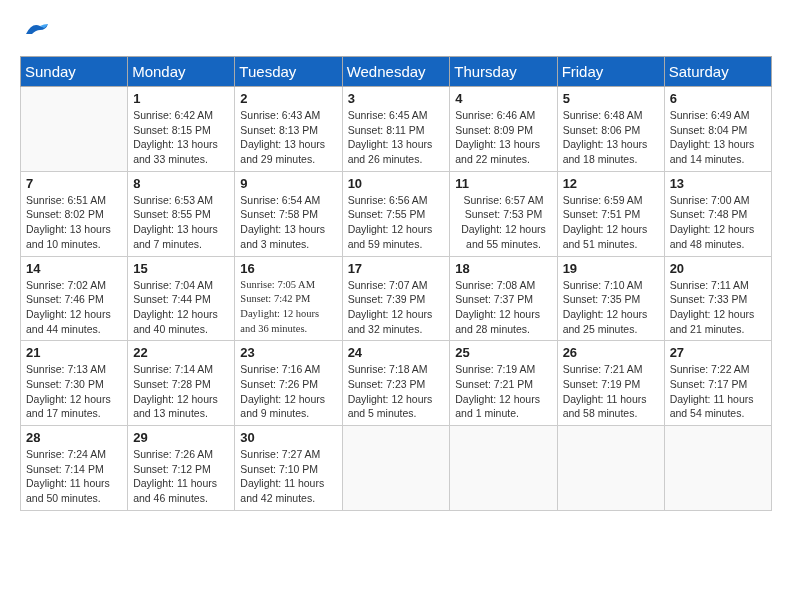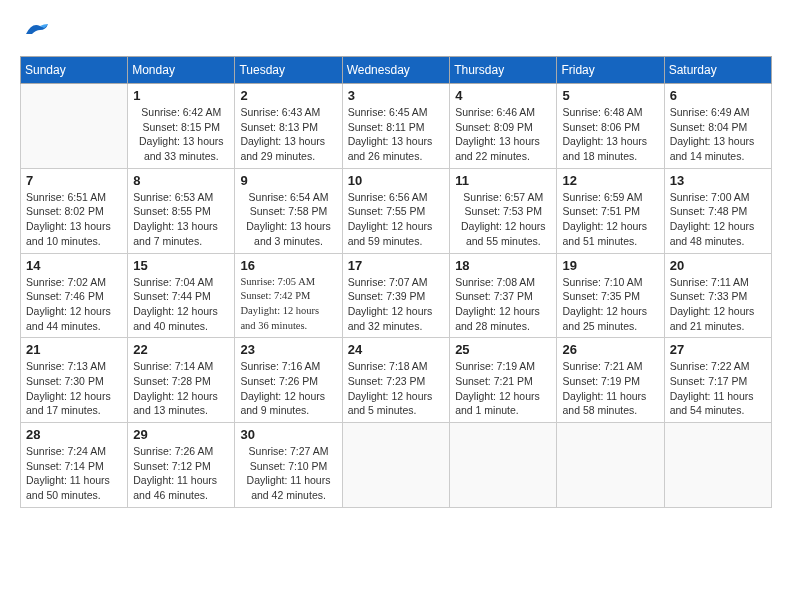--- a/index.html
+++ b/index.html
@@ -31,21 +31,21 @@
     .calendar {
       width: 100%;
       border-collapse: collapse;
       font-size: 11px;
     }
     .calendar th {
       background-color: #1565c0;
       color: #fff;
       padding: 6px 4px;
       text-align: left;
-      font-size: 12px;
+      font-size: 15px;
       font-weight: normal;
       border: 1px solid #aaa;
     }
     .calendar td {
       border: 1px solid #ccc;
       vertical-align: top;
       padding: 4px 5px;
       width: 108px;
       min-height: 80px;
       background: #fff;
@@ -116,21 +116,21 @@
         <th>Thursday</th>
         <th>Friday</th>
         <th>Saturday</th>
       </tr>
   </thead>
   <tbody id="calendar-body">
   <tr>
         <td class="empty"></td>
         <td>
           <div class="day-num">1</div>
-          <div class="day-info" style="white-space: pre-line; text-align: center;">Sunrise: 6:42 AM
+          <div class="day-info" style="white-space: pre-line;">Sunrise: 6:42 AM
 Sunset: 8:15 PM
 Daylight: 13 hours
 and 33 minutes.</div>
         </td>
         <td>
           <div class="day-num">2</div>
           <div class="day-info" style="white-space: pre-line;">Sunrise: 6:43 AM
 Sunset: 8:13 PM
 Daylight: 13 hours
 and 29 minutes.</div>
@@ -174,21 +174,21 @@
         </td>
         <td>
           <div class="day-num">8</div>
           <div class="day-info" style="white-space: pre-line;">Sunrise: 6:53 AM
 Sunset: 8:55 PM
 Daylight: 13 hours
 and 7 minutes.</div>
         </td>
         <td>
           <div class="day-num">9</div>
-          <div class="day-info" style="white-space: pre-line; text-align: center;">Sunrise: 6:54 AM
+          <div class="day-info" style="white-space: pre-line;">Sunrise: 6:54 AM
 Sunset: 7:58 PM
 Daylight: 13 hours
 and 3 minutes.</div>
         </td>
         <td>
           <div class="day-num">10</div>
           <div class="day-info" style="white-space: pre-line;">Sunrise: 6:56 AM
 Sunset: 7:55 PM
 Daylight: 12 hours
 and 59 minutes.</div>
@@ -327,21 +327,21 @@
         </td>
         <td>
           <div class="day-num">29</div>
           <div class="day-info" style="white-space: pre-line;">Sunrise: 7:26 AM
 Sunset: 7:12 PM
 Daylight: 11 hours
 and 46 minutes.</div>
         </td>
         <td>
           <div class="day-num">30</div>
-          <div class="day-info" style="white-space: pre-line; text-align: center;">Sunrise: 7:27 AM
+          <div class="day-info" style="white-space: pre-line;">Sunrise: 7:27 AM
 Sunset: 7:10 PM
 Daylight: 11 hours
 and 42 minutes.</div>
         </td>
         <td class="empty"></td>
         <td class="empty"></td>
         <td class="empty"></td>
         <td class="empty"></td>
       </tr>
     </tbody>

